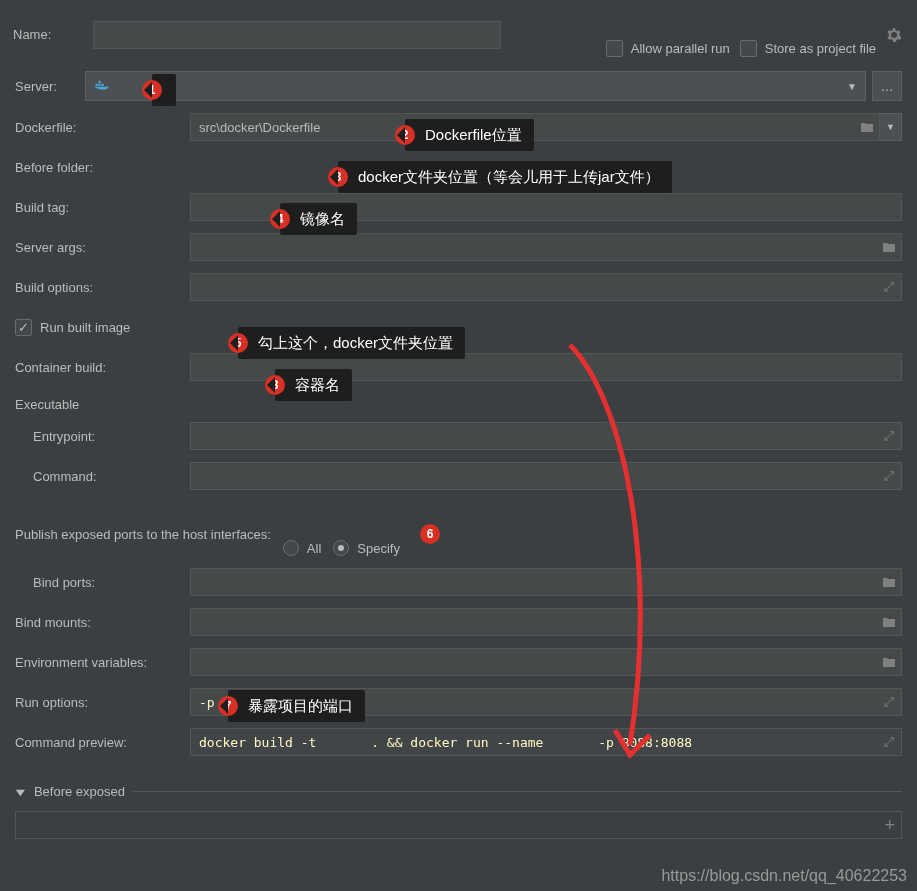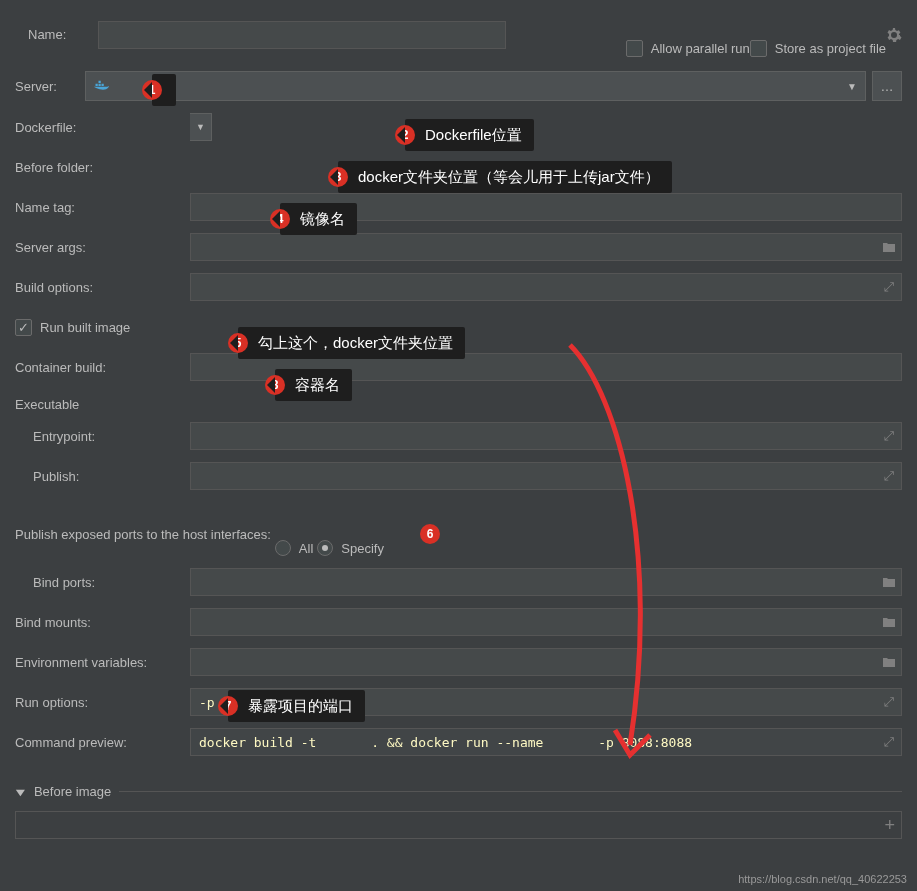--- a/index.html
+++ b/index.html
@@ -35,22 +35,22 @@
   padding: 5px 8px;
   height: 28px;
   font-size: 13px;
 }
 .form-input::placeholder {
   color: #808080;
 }
 .top-row {
   display: flex;
   align-items: center;
-  padding: 12px 15px 8px 28px;
-  gap: 0;
+  padding: 12px 15px 8px 13px;
+  gap: 10px;
 }
 .top-row .form-label { width: 70px; }
 .top-row .form-input { width: 408px; flex: none; }
 .checkbox-wrap {
   display: flex;
   align-items: center;
   gap: 8px;
   cursor: pointer;
   margin-top: 28px;
 }
@@ -243,21 +243,21 @@
   right: 6px;
   top: 3px;
   color: #808080;
   font-size: 18px;
 }
 .watermark {
   position: absolute;
   right: 10px;
   bottom: 6px;
   color: #999;
-  font-size: 11px;
+  font-size: 16px;
   z-index: 20;
 }
 .arrow-svg {
   position: absolute;
   z-index: 5;
   pointer-events: none;
 }
 </style>
 </head>
 <body>
@@ -289,147 +289,155 @@
         <rect x="6" y="2" width="3" height="3" fill="#4aa5d8"></rect>
         <path d="M0 10h16c2 0 4-1 4-1s-1 5-8 5c-6 0-12-4-12-4z" fill="#4aa5d8"></path>
       </svg>
     <span class="dropdown-arrow">▼</span>
   </div>
   <div class="browse-btn">…</div>
 </div>
 
 <div class="form-row">
   <span class="form-label">Dockerfile:</span>
-  <div class="dd-btn">▼</div>
-</div>
-
-<div class="form-row">
-  <span class="form-label">Before folder:</span>
-</div>
-
-<div class="form-row">
-  <span class="form-label">Name tag:</span>
-  <input class="form-input" value="" style="">
-</div>
-
-<div class="form-row">
-  <span class="form-label">Server args:</span>
-  <div class="input-wrap">
-    <input style="">
+  <div class="input-wrap">
+    <input value="src\docker\Dockerfile" style="">
     <div class="folder-icon-btn">
         <svg width="14" height="12" viewBox="0 0 14 12">
           <path fill="currentColor" d="M1 2h4l1 1h7v8H1z"></path>
         </svg>
       </div>
   </div>
-</div>
-
-<div class="form-row">
-  <span class="form-label">Build options:</span>
-  <div class="input-wrap">
-    <input style="">
-    <div class="expand-icon-btn">⤢</div>
-  </div>
-</div>
-
-<div class="form-row" style="gap:8px;">
-  <div class="checkbox checked"></div>
-  <span>Run built image</span>
-</div>
-
-<div class="form-row">
-  <span class="form-label">Container build:</span>
+  <div class="dd-btn">▼</div>
+</div>
+
+<div class="form-row">
+  <span class="form-label">Before folder:</span>
+</div>
+
+<div class="form-row">
+  <span class="form-label">Build tag:</span>
   <input class="form-input" value="" style="">
 </div>
 
-<div class="section-label">Executable</div>
-
-<div class="form-row">
-  <span class="form-label indented">Entrypoint:</span>
-  <div class="input-wrap">
-    <input style="">
-    <div class="expand-icon-btn">⤢</div>
-  </div>
-</div>
-
-<div class="form-row">
-  <span class="form-label indented">Publish:</span>
-  <div class="input-wrap">
-    <input style="">
-    <div class="expand-icon-btn">⤢</div>
-  </div>
-</div>
-
-<div class="form-row" style="gap:4px; padding-top:16px;">
-  <span>Publish exposed ports to the host interfaces:</span>
-  <div class="checkbox-wrap">
-    <div class="radio"></div>
-    <span>All</span>
-  </div>
-  <div class="checkbox-wrap">
-    <div class="radio selected"></div>
-    <span>Specify</span>
-  </div>
-</div>
-
-<div class="form-row">
-  <span class="form-label indented">Bind ports:</span>
+<div class="form-row">
+  <span class="form-label">Server args:</span>
   <div class="input-wrap">
     <input style="">
     <div class="folder-icon-btn">
         <svg width="14" height="12" viewBox="0 0 14 12">
           <path fill="currentColor" d="M1 2h4l1 1h7v8H1z"></path>
         </svg>
       </div>
   </div>
 </div>
 
 <div class="form-row">
-  <span class="form-label">Bind mounts:</span>
+  <span class="form-label">Build options:</span>
+  <div class="input-wrap">
+    <input style="">
+    <div class="expand-icon-btn">⤢</div>
+  </div>
+</div>
+
+<div class="form-row" style="gap:8px;">
+  <div class="checkbox checked"></div>
+  <span>Run built image</span>
+</div>
+
+<div class="form-row">
+  <span class="form-label">Container build:</span>
+  <input class="form-input" value="" style="">
+</div>
+
+<div class="section-label">Executable</div>
+
+<div class="form-row">
+  <span class="form-label indented">Entrypoint:</span>
+  <div class="input-wrap">
+    <input style="">
+    <div class="expand-icon-btn">⤢</div>
+  </div>
+</div>
+
+<div class="form-row">
+  <span class="form-label indented">Command:</span>
+  <div class="input-wrap">
+    <input style="">
+    <div class="expand-icon-btn">⤢</div>
+  </div>
+</div>
+
+<div class="form-row" style="gap:12px; padding-top:16px;">
+  <span>Publish exposed ports to the host interfaces:</span>
+  <div class="checkbox-wrap">
+    <div class="radio"></div>
+    <span>All</span>
+  </div>
+  <div class="checkbox-wrap">
+    <div class="radio selected"></div>
+    <span>Specify</span>
+  </div>
+</div>
+
+<div class="form-row">
+  <span class="form-label indented">Bind ports:</span>
   <div class="input-wrap">
     <input style="">
     <div class="folder-icon-btn">
         <svg width="14" height="12" viewBox="0 0 14 12">
           <path fill="currentColor" d="M1 2h4l1 1h7v8H1z"></path>
         </svg>
       </div>
   </div>
 </div>
 
 <div class="form-row">
-  <span class="form-label">Environment variables:</span>
+  <span class="form-label">Bind mounts:</span>
   <div class="input-wrap">
     <input style="">
     <div class="folder-icon-btn">
         <svg width="14" height="12" viewBox="0 0 14 12">
           <path fill="currentColor" d="M1 2h4l1 1h7v8H1z"></path>
         </svg>
       </div>
   </div>
 </div>
 
 <div class="form-row">
+  <span class="form-label">Environment variables:</span>
+  <div class="input-wrap">
+    <input style="">
+    <div class="folder-icon-btn">
+        <svg width="14" height="12" viewBox="0 0 14 12">
+          <path fill="currentColor" d="M1 2h4l1 1h7v8H1z"></path>
+        </svg>
+      </div>
+  </div>
+</div>
+
+<div class="form-row">
   <span class="form-label">Run options:</span>
   <div class="input-wrap">
     <input class="mono" value="-p 8088:8088" style="">
     <div class="expand-icon-btn">⤢</div>
   </div>
 </div>
 
 <div class="form-row">
   <span class="form-label">Command preview:</span>
   <div class="input-wrap" style="background:#414547;">
     <input class="mono" readonly="" value="docker build -t       . &amp;&amp; docker run --name       -p 8088:8088" style="">
     <div class="expand-icon-btn">⤢</div>
   </div>
 </div>
 
 <div class="divider-section">
   <span class="arrow-down">▼</span>
-  <span>Before image</span>
+  <span>Before exposed</span>
   <div class="full-line"></div>
 </div>
 <div class="add-area">
   <span class="plus-btn">+</span>
 </div>
 
 <div class="callout tail-left" style="top:74px; left:152px;">
   <span class="badge">1</span>
 </div>
 <div class="callout tail-left" style="top:119px; left:405px;">

